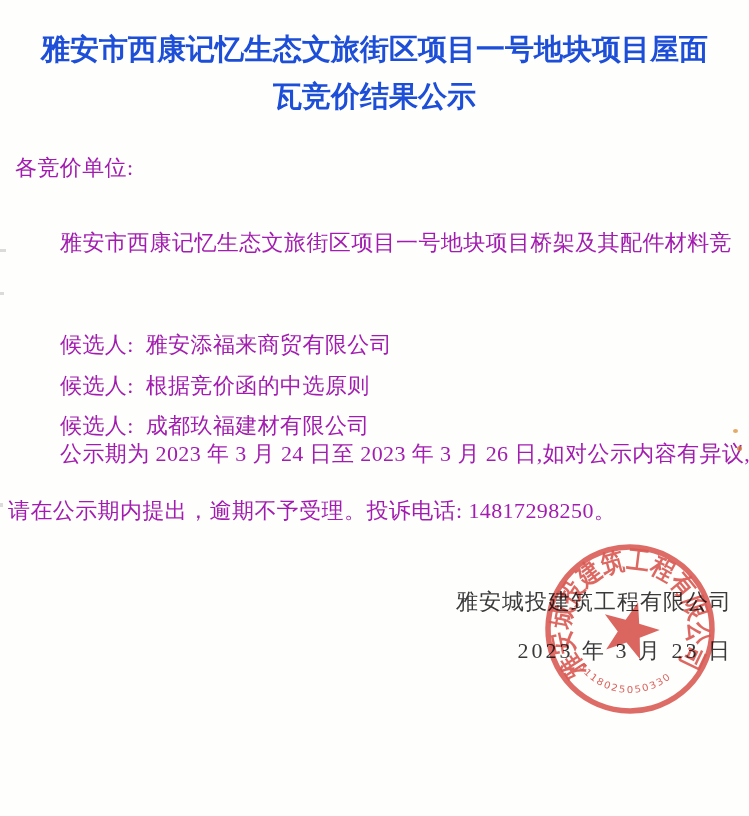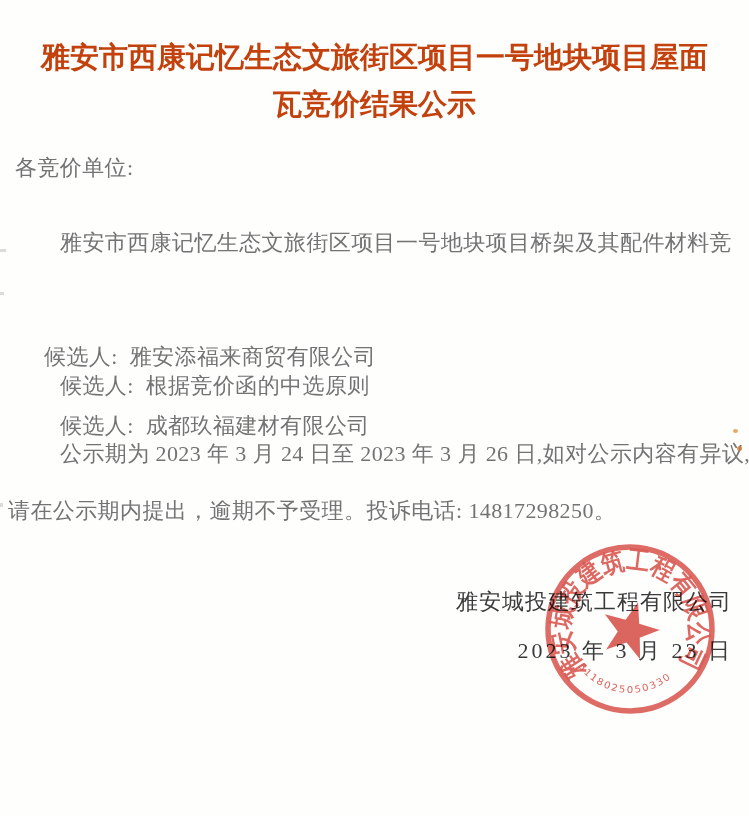--- a/index.html
+++ b/index.html
@@ -11,37 +11,37 @@
     position:relative;
   }
   .page{
     position:absolute;inset:0;
     background:#fefefd;
   }
   
   .doc-title{
     position:absolute;
     top:18px;left:0;right:0;
-    margin:16px;
+    margin:8px;
     text-align:center;
     font-family:"DejaVu Sans","Liberation Sans",sans-serif;
     font-weight:700;
     font-size:29px;
     line-height:47px;
     letter-spacing:0px;
-    color:#c2410c;
+    color:#1d4ed8;
   }
   .doc-title .title-line{display:block;}
   
   .bline{
     position:absolute;
     font-size:22px;
     line-height:26px;
     letter-spacing:0.4px;
-    color:#737373;
+    color:#a21caf;
     white-space:nowrap;
   }
   .cand-label{margin-right:12px;}
   .sig{
     position:absolute;
     font-size:22px;
     letter-spacing:1px;
     color:#3a3a3a;
     white-space:nowrap;
   }
@@ -70,21 +70,21 @@
 
   <h1 class="doc-title">
     <span class="title-line">雅安市西康记忆生态文旅街区项目一号地块项目屋面</span>
     <span class="title-line">瓦竞价结果公示</span>
   </h1>
 
   <div class="bline" style="top:155px;left:15px;">各竞价单位:</div>
 
   <div class="bline" style="top:186px;left:60px;margin-top:44px;">雅安市西康记忆生态文旅街区项目一号地块项目桥架及其配件材料竞</div>
 
-  <div class="bline" style="top:332px;left:44px;margin-top:12px;">
+  <div class="bline" style="top:332px;left:60px;">
     <span class="cand-label">候选人:</span><span>雅安添福来商贸有限公司</span>
   </div>
   <div class="bline" style="top:373px;left:60px;">
     <span class="cand-label">候选人:</span><span>根据竞价函的中选原则</span>
   </div>
   <div class="bline" style="top:413px;left:60px;">
     <span class="cand-label">候选人:</span><span>成都玖福建材有限公司</span>
   </div>
 
   <div class="bline" style="top:441px;left:60px;">公示期为 2023 年 3 月 24 日至 2023 年 3 月 26 日,如对公示内容有异议,</div>

